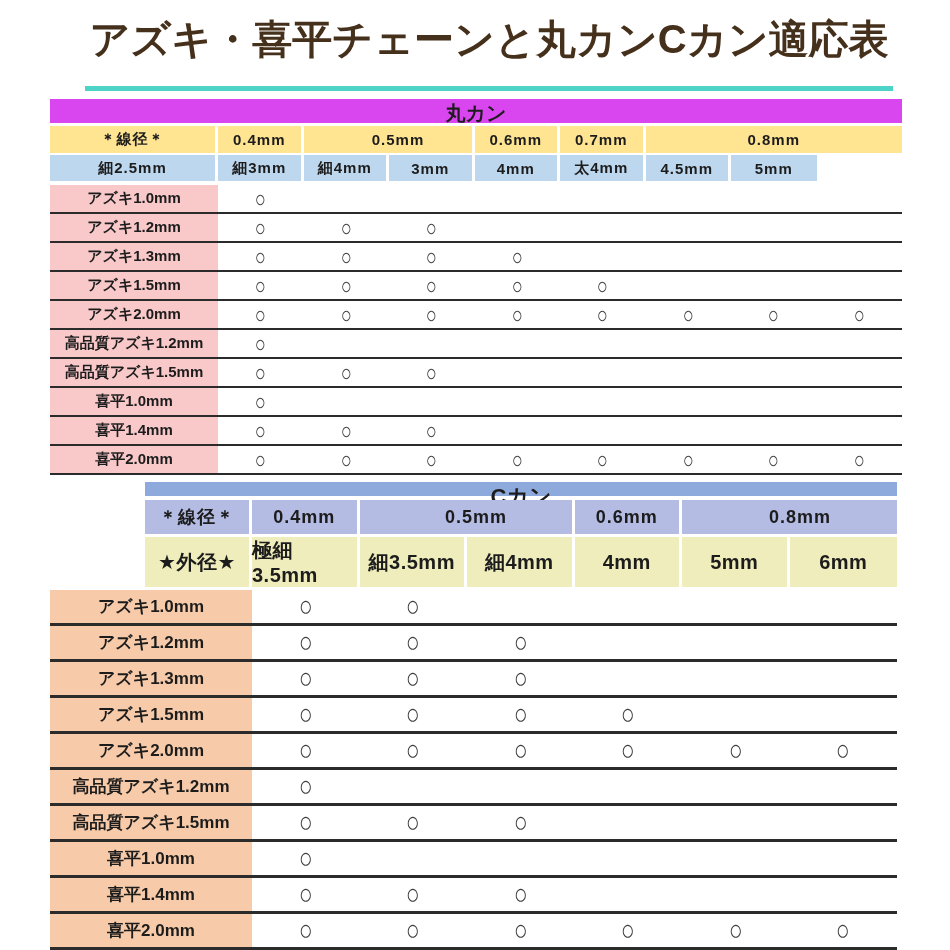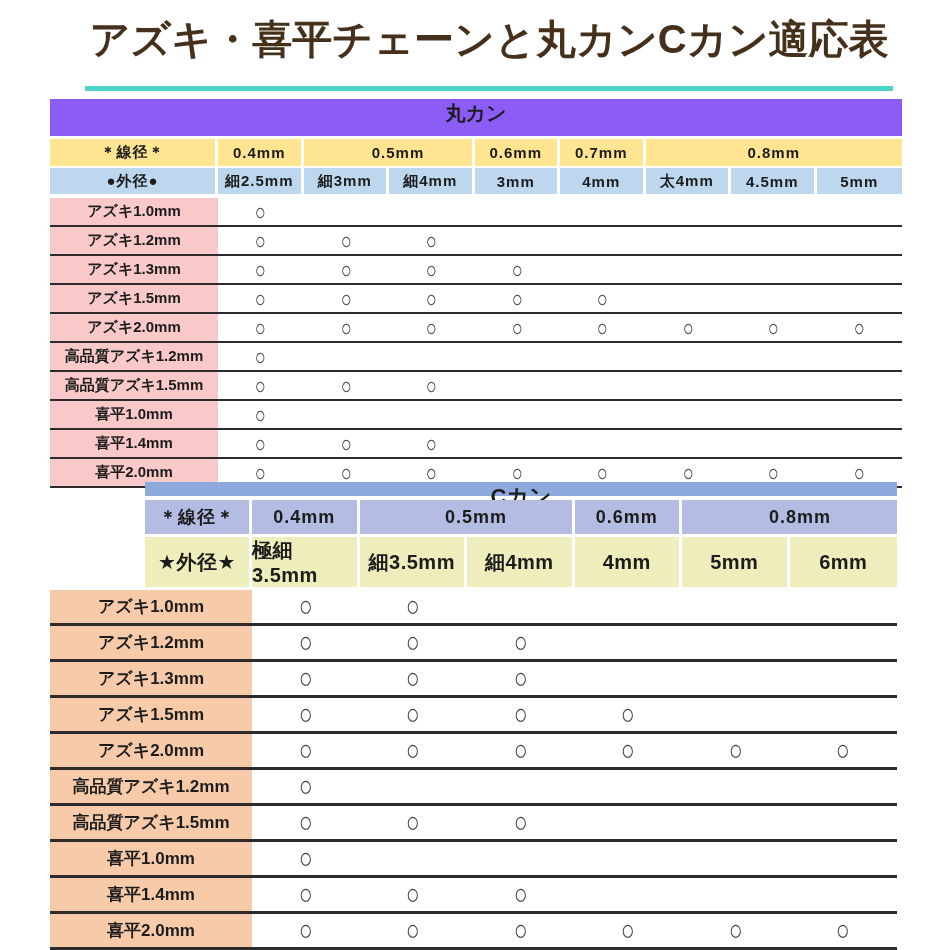--- a/index.html
+++ b/index.html
@@ -7,21 +7,21 @@
        font-family:"Liberation Sans","DejaVu Sans",sans-serif;color:#1c1c1c;}
   .abs{position:absolute;}
   
   .title{left:85px;top:12px;width:808px;text-align:center;font-size:40px;font-weight:bold;
          color:#45301b;border-bottom:5px solid #4ed3c9;padding-bottom:19px;white-space:nowrap;}
   
   .hc{display:flex;align-items:center;justify-content:center;font-weight:bold;letter-spacing:1px;}
   .gapR{border-right:3px solid #ffffff;}
   
   .t1{left:50px;top:99px;width:852px;}
-  .t1-head{height:37px;line-height:28px;background:#8b5cf6;text-align:center;
+  .t1-head{height:24px;line-height:28px;background:#d946ef;text-align:center;
            font-size:20px;font-weight:bold;margin-bottom:3px;}
   .t1-wire{display:grid;grid-template-columns:168px repeat(8,1fr);height:27px;margin-bottom:2px;font-size:15px;}
   .t1-wire .hc{background:#ffe492;}
   .t1-outer{display:grid;grid-template-columns:168px repeat(8,1fr);height:26px;margin-bottom:4px;font-size:15px;}
   .t1-outer .hc{background:#bdd7ee;}
   .t1-data{display:grid;grid-template-columns:168px repeat(8,1fr);grid-auto-rows:29px;}
   .t1-data>div{box-sizing:border-box;border-bottom:2px solid #2b2b2b;display:flex;
                align-items:center;justify-content:center;}
   .t1-data .rl{background:#f9c9ca;font-weight:bold;font-size:15px;}
   .t1-data .mk{font-size:21px;color:#3f3f3f;}
@@ -54,21 +54,20 @@
   <div class="t1-wire">
     <div class="hc gapR">＊線径＊</div>
     <div class="hc gapR">0.4mm</div>
     <div class="hc gapR sp2">0.5mm</div>
     <div class="hc gapR">0.6mm</div>
     <div class="hc gapR">0.7mm</div>
     <div class="hc sp3">0.8mm</div>
   </div>
 
   <div class="t1-outer">
-    <div class="hc gapR">●外径●</div>
     <div class="hc gapR">細2.5mm</div>
     <div class="hc gapR">細3mm</div>
     <div class="hc gapR">細4mm</div>
     <div class="hc gapR">3mm</div>
     <div class="hc gapR">4mm</div>
     <div class="hc gapR">太4mm</div>
     <div class="hc gapR">4.5mm</div>
     <div class="hc">5mm</div>
   </div>
 

